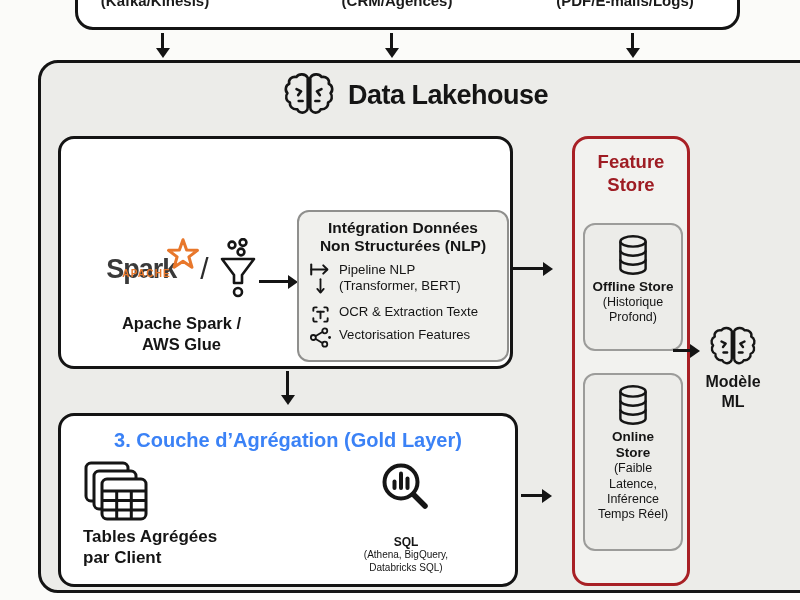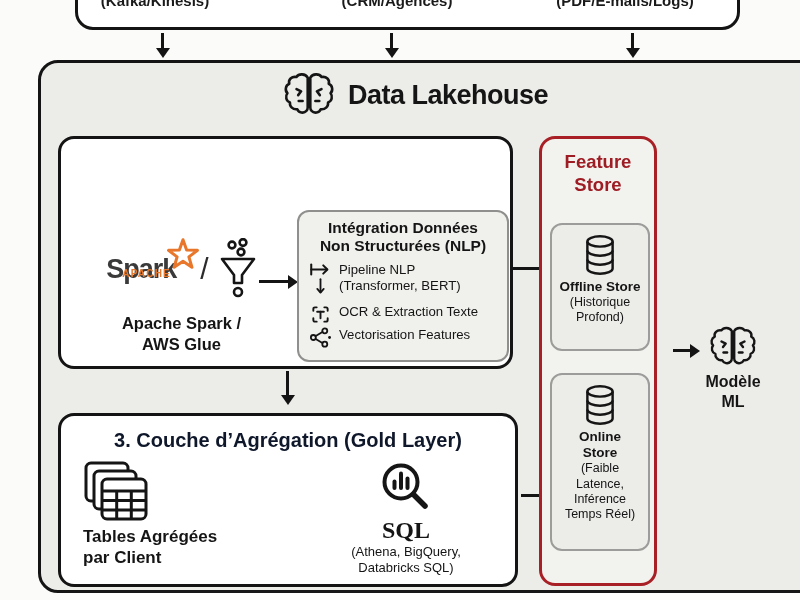--- a/index.html
+++ b/index.html
@@ -47,29 +47,29 @@
   #nlp { position:absolute; left:236px; top:71px; width:212px; height:152px;
          background:#F0F0ED; border:2px solid #8F8F8D; border-radius:12px; padding:7px 9px; }
   .nlp-title { text-align:center; font-size:15.5px; font-weight:700; line-height:1.18; }
   .nlp-item { display:flex; align-items:flex-start; gap:7px; margin-top:6px;
               font-size:13.2px; line-height:1.22; }
   .nlp-ico { flex:0 0 24px; display:flex; flex-direction:column; align-items:center; }
 
   
   #gold { position:absolute; left:17px; top:350px; width:460px; height:174px;
           background:#fff; border:3px solid #141414; border-radius:16px; }
-  .gold-title { margin-top:13px; text-align:center; font-size:20px; font-weight:700; color:#0f172a; }
+  .gold-title { margin-top:13px; text-align:center; font-size:20px; font-weight:700; color:#3b82f6; }
   .tables-group { position:absolute; left:22px; top:44px; width:200px; text-align:left; }
   .tables-group .lbl { margin-top:4px; font-size:17px; font-weight:700; line-height:1.25; }
   .sql-group { position:absolute; left:255px; top:44px; width:180px; text-align:center; }
-  .sql-group .lbl { margin-top:3px; font-size:24px; font-weight:700;font-family:Liberation Serif, serif; }
-  .sql-group .sub { font-size:13px; line-height:1.25; }
-
-  
-  #fs { position:absolute; left:498px; top:73px; width:118px; height:450px;
+  .sql-group .lbl { margin-top:21px; font-size:12px; font-weight:700; }
+  .sql-group .sub { font-size:10px; line-height:1.25; }
+
+  
+  #fs { position:absolute; left:531px; top:73px; width:118px; height:450px;
         background:#F2F2EF; border:3px solid #A82025; border-radius:16px; }
   .fs-title { margin-top:11px; text-align:center; font-size:18.5px; font-weight:700;
               color:#9E1C23; line-height:1.25; }
   .fs-card { position:absolute; left:8px; width:100px; background:#ECECE9;
              border:2px solid #9C9C9A; border-radius:12px; text-align:center; padding:9px 2px; }
   .fs-card.offline { top:84px; height:128px; }
   .fs-card.online  { top:234px; height:178px; }
   .fs-card .name { margin-top:2px; font-size:13.5px; font-weight:700; line-height:1.2; }
   .fs-card .sub  { font-size:12.5px; line-height:1.22; }
 

